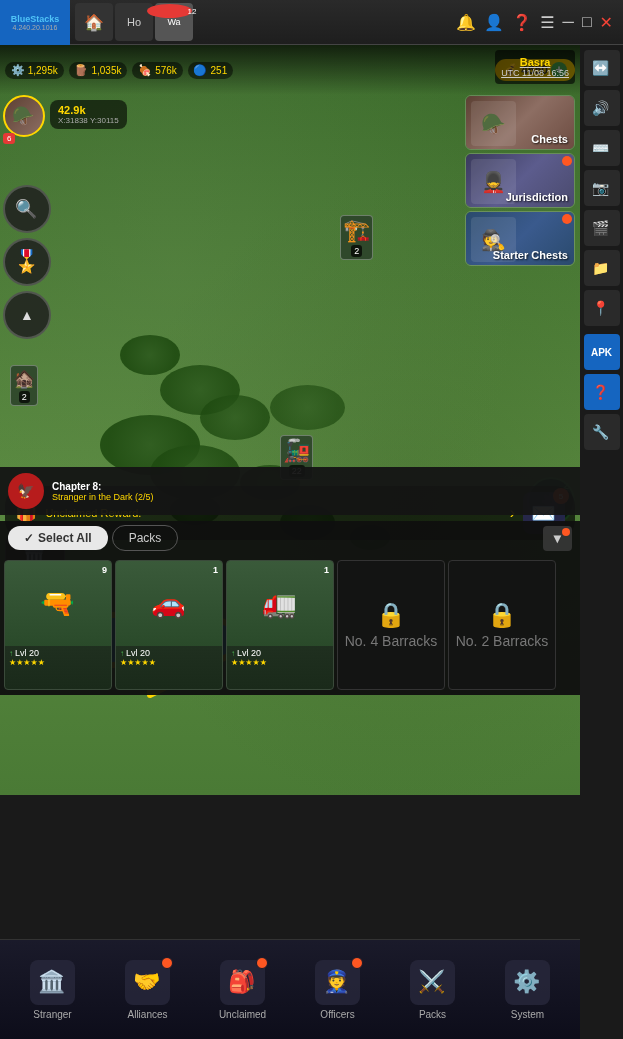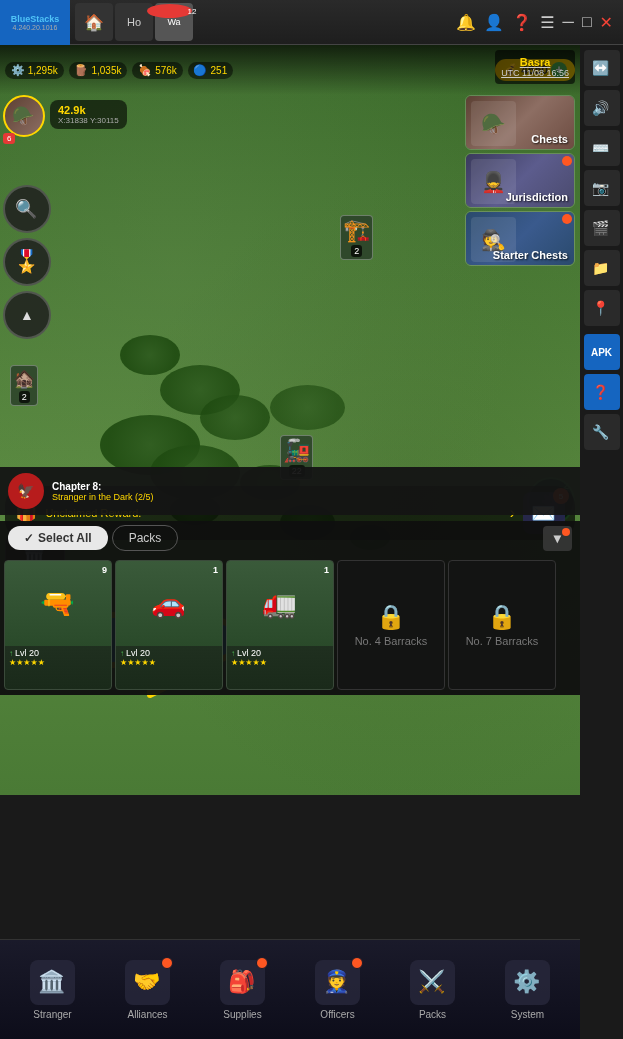--- a/index.html
+++ b/index.html
@@ -308,21 +308,21 @@
 
     .locked-card {
       width: 108px; height: 130px;
       background: rgba(20,20,20,0.9);
       border: 1px solid #333; border-radius: 4px;
       display: flex; flex-direction: column; align-items: center;
       justify-content: center; color: #555;
       flex-shrink: 0; position: relative;
     }
     .lock-icon { font-size: 24px; margin-bottom: 4px; }
-    .barracks-label { color: #777; font-size: 11px; text-align: right; }
+    .barracks-label { color: #777; font-size: 14px; text-align: right; }
 
     
     .bottom-nav {
       position: absolute; bottom: 0; left: 0; right: 0; height: 100px;
       background: linear-gradient(180deg, #1a1a2a 0%, #0d0d1a 100%);
       border-top: 1px solid #333;
       display: flex; align-items: center; justify-content: space-around;
       padding: 0 5px;
     }
     .nav-item {
@@ -584,21 +584,21 @@
         <div class="unit-count">1</div>
       </div>
 
       <div class="locked-card">
         <div class="lock-icon">🔒</div>
         <div class="barracks-label">No. 4 Barracks</div>
       </div>
 
       <div class="locked-card">
         <div class="lock-icon">🔒</div>
-        <div class="barracks-label">No. 7 Barracks</div>
+        <div class="barracks-label">No. 2 Barracks</div>
       </div>
     </div>
 
   </div>
 
   <div class="bottom-nav">
     <div class="nav-item">
       <div class="nav-icon-wrap">
         <span>🏛️</span>
       </div>
@@ -609,21 +609,21 @@
         <span>🤝</span>
         <div class="nav-dot"></div>
       </div>
       <span class="nav-label">Alliances</span>
     </div>
     <div class="nav-item">
       <div class="nav-icon-wrap" style="position:relative;">
         <span>🎒</span>
         <div class="nav-dot"></div>
       </div>
-      <span class="nav-label">Supplies</span>
+      <span class="nav-label">Unclaimed</span>
     </div>
     <div class="nav-item">
       <div class="nav-icon-wrap" style="position:relative;">
         <span>👮</span>
         <div class="nav-dot"></div>
       </div>
       <span class="nav-label">Officers</span>
     </div>
     <div class="nav-item">
       <div class="nav-icon-wrap">

